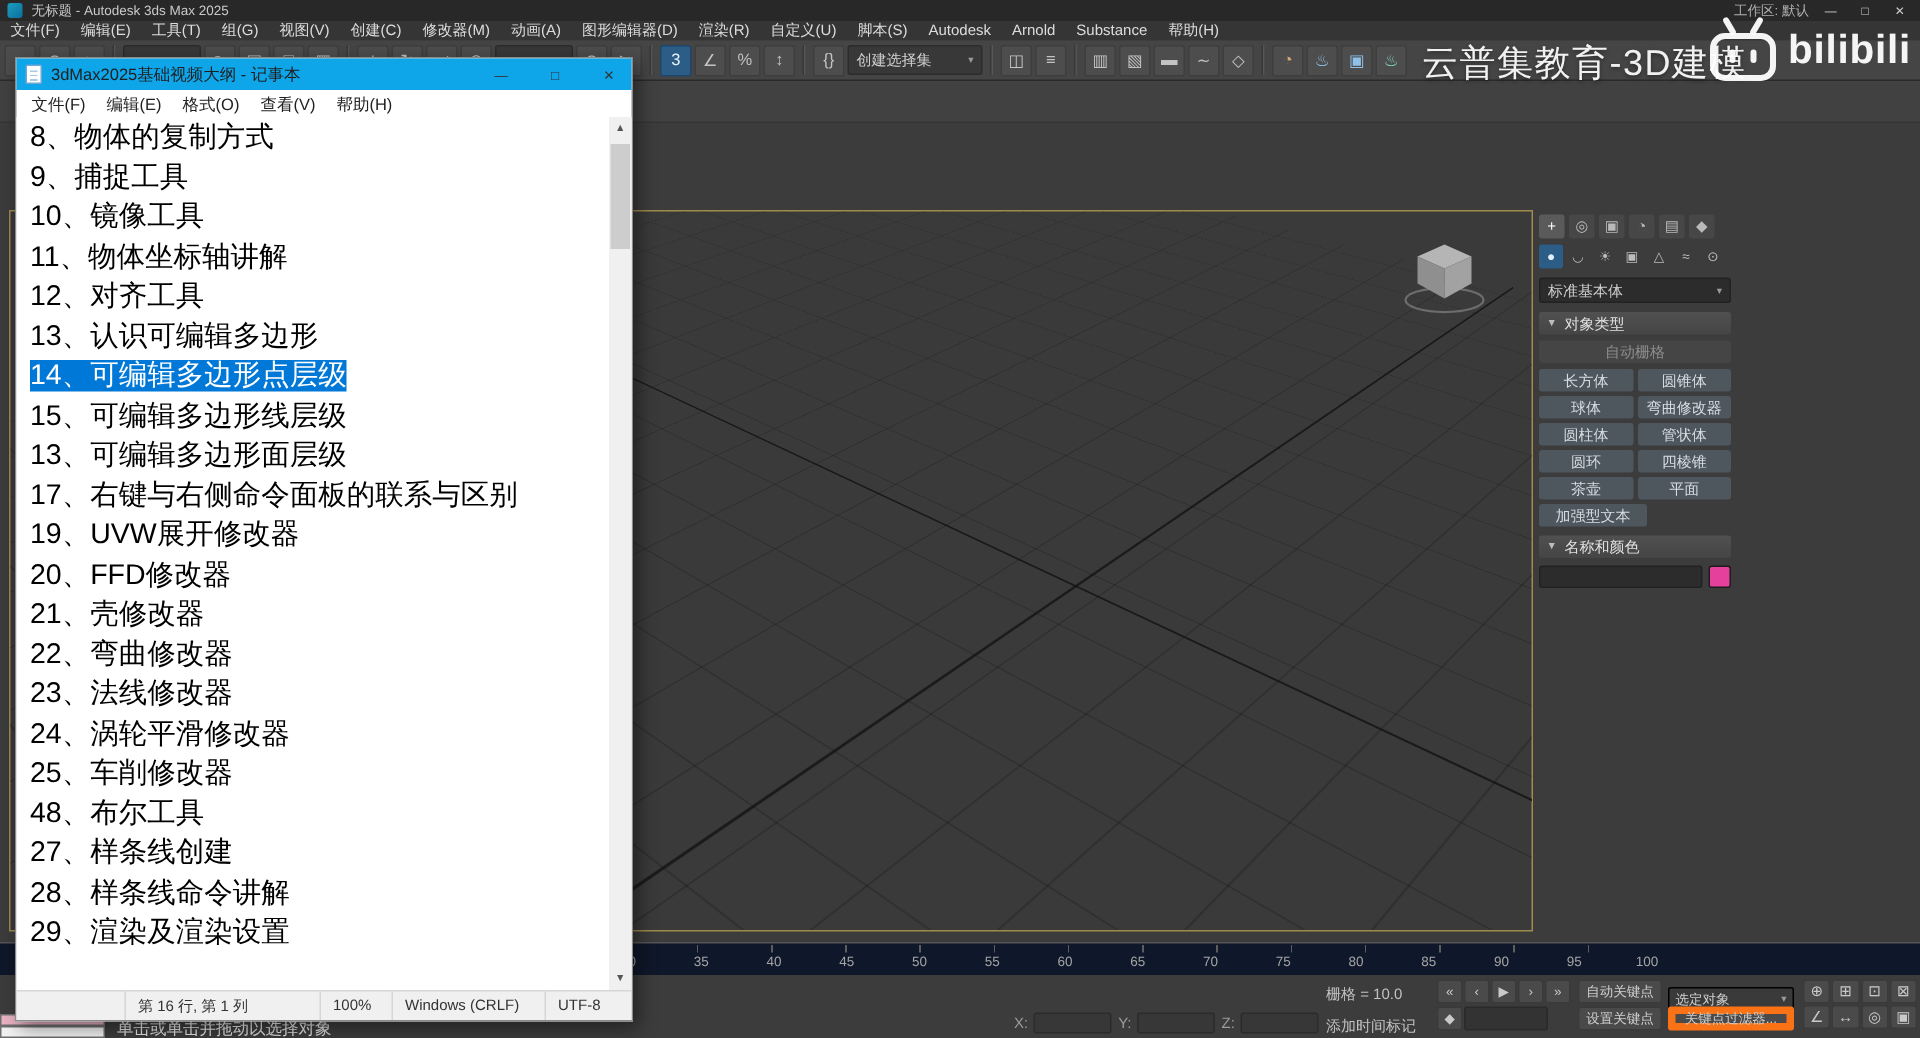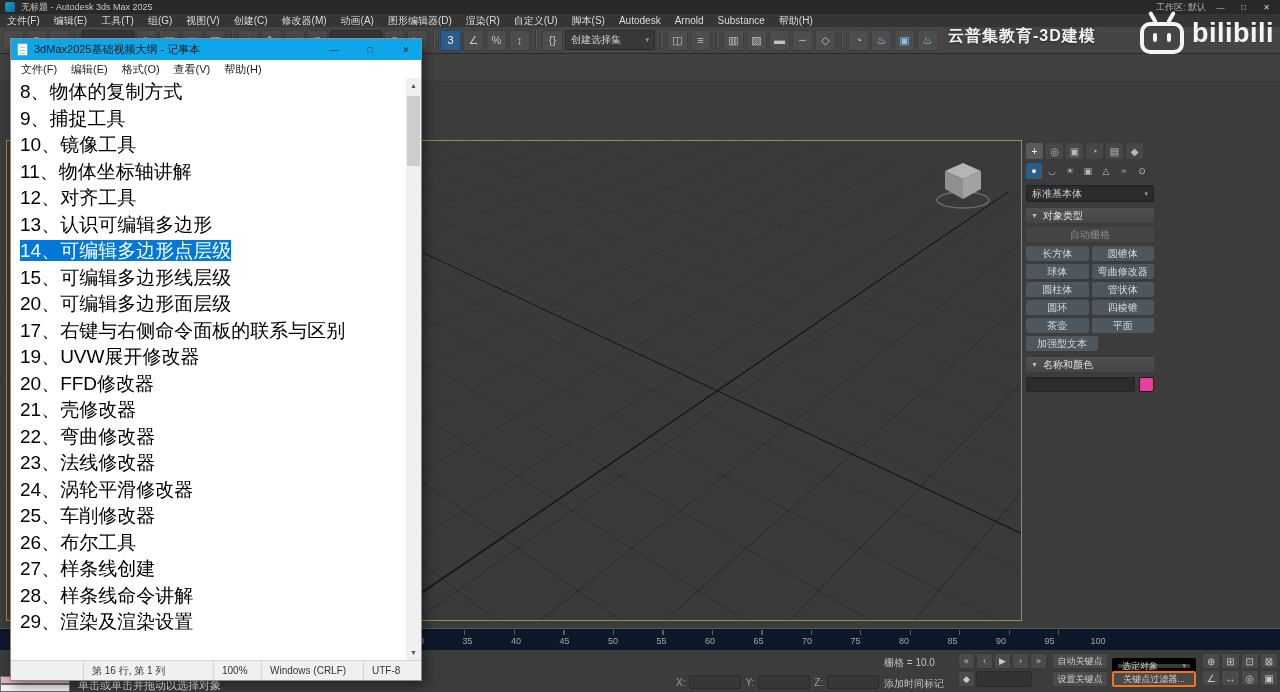--- a/index.html
+++ b/index.html
@@ -106,25 +106,25 @@
   .transport2 { position:absolute; left:958px; top:21px; display:flex; gap:1px; align-items:center; }
   .tr-btn { width:17px; height:16px; background:#4a4a4a; border:1px solid #3a3a3a; border-radius:2px;
     color:#c9c9c9; font-size:9px; display:flex; align-items:center; justify-content:center; }
   .frame-field { width:56px; height:16px; background:#333; border:1px solid #2a2a2a; border-radius:2px; }
   .keybtn { position:absolute; width:56px; height:16px; background:#4a4a4a; border:1px solid #3a3a3a;
     border-radius:2px; color:#cfcfcf; font-size:9px; display:flex; align-items:center; justify-content:center;
     white-space:nowrap; }
   .autokey { left:1052px; top:3px; }
   .setkey { left:1052px; top:21px; }
   .selmode { position:absolute; left:1112px; top:8px; width:84px; height:16px; background:#3a3a3a;
-    border:6px solid #000000; border-radius:2px; color:#cfcfcf; font-size:9px; display:flex;
+    border:1px solid #000000; border-radius:2px; color:#cfcfcf; font-size:9px; display:flex;
     align-items:center; justify-content:space-between; padding:0 4px; }
   .selmode .arr { font-size:7px; color:#9a9a9a; }
   .keyfilters { position:absolute; left:1112px; top:21px; width:84px; height:16px; background:#4a4a4a;
-    border:2px solid #f97316; border-radius:2px; color:#cfcfcf; font-size:9px; display:flex;
+    border:5px solid #f97316; border-radius:2px; color:#cfcfcf; font-size:9px; display:flex;
     align-items:center; justify-content:center; white-space:nowrap; }
   .navs { position:absolute; left:1202px; top:3px; width:76px; display:grid;
     grid-template-columns:repeat(4,1fr); gap:1px; }
   .nav-btn { height:16px; background:#4a4a4a; border:1px solid #3a3a3a; border-radius:2px; color:#c9c9c9;
     font-size:10px; display:flex; align-items:center; justify-content:center; }
 
   
   .notepad { position:absolute; left:10px; top:38px; width:412px; height:643px; background:#fff;
     border:1px solid #8a8a8a; box-shadow:3px 4px 12px rgba(0,0,0,.45); display:flex; flex-direction:column; z-index:40; }
   .np-titlebar { height:21px; display:flex; align-items:center; background:#0ea5e9; padding-left:6px; gap:6px; flex:none; }
@@ -151,21 +151,21 @@
   .np-status { height:20px; background:#f0f0f0; border-top:1px solid #d6d6d6; display:flex;
     align-items:center; font-size:10px; color:#333; flex:none; }
   .np-cell { border-left:1px solid #d6d6d6; padding:0 8px; height:100%; display:flex; align-items:center;
     white-space:nowrap; }
   .np-cell.pos { width:130px; }
   .np-cell.zoom { width:48px; }
   .np-cell.eol { width:102px; }
   .np-cell.enc { width:58px; }
 
   
-  .wm-text { position:absolute; left:948px; top:26px; z-index:100; font-size:16px; font-weight:bold;
+  .wm-text { position:absolute; left:948px; top:26px; z-index:100; font-size:24px; font-weight:normal;
     color:rgba(255,255,255,.93); text-shadow:0 1px 3px rgba(0,0,0,.4); letter-spacing:1px; }
   .bili { position:absolute; left:1140px; top:12px; z-index:100; display:flex; align-items:center; gap:8px; }
   .bili-tv { width:44px; height:32px; border:4px solid rgba(255,255,255,.95); border-radius:10px;
     position:relative; margin-top:10px; }
   .bili-tv .ant { position:absolute; width:4px; height:13px; background:rgba(255,255,255,.95); border-radius:2px; top:-15px; }
   .bili-tv .ant.l { left:7px; transform:rotate(-30deg); }
   .bili-tv .ant.r { right:7px; transform:rotate(30deg); }
   .bili-tv .eye { position:absolute; width:4px; height:9px; background:rgba(255,255,255,.95); border-radius:2px; top:7px; }
   .bili-tv .eye.l { left:9px; }
   .bili-tv .eye.r { right:9px; }
@@ -665,21 +665,21 @@
 
           <div class="np-line">
             <span class="selected">14、可编辑多边形点层级</span>
           </div>
 
           <div class="np-line">
             <span>15、可编辑多边形线层级</span>
           </div>
 
           <div class="np-line">
-            <span>20、可编辑多边形面层级</span>
+            <span>13、可编辑多边形面层级</span>
           </div>
 
           <div class="np-line">
             <span>17、右键与右侧命令面板的联系与区别</span>
           </div>
 
 
           <div class="np-line">
             <span>19、UVW展开修改器</span>
           </div>
@@ -702,21 +702,21 @@
 
           <div class="np-line">
             <span>24、涡轮平滑修改器</span>
           </div>
 
           <div class="np-line">
             <span>25、车削修改器</span>
           </div>
 
           <div class="np-line">
-            <span>26、布尔工具</span>
+            <span>48、布尔工具</span>
           </div>
 
           <div class="np-line">
             <span>27、样条线创建</span>
           </div>
 
           <div class="np-line">
             <span>28、样条线命令讲解</span>
           </div>
 

